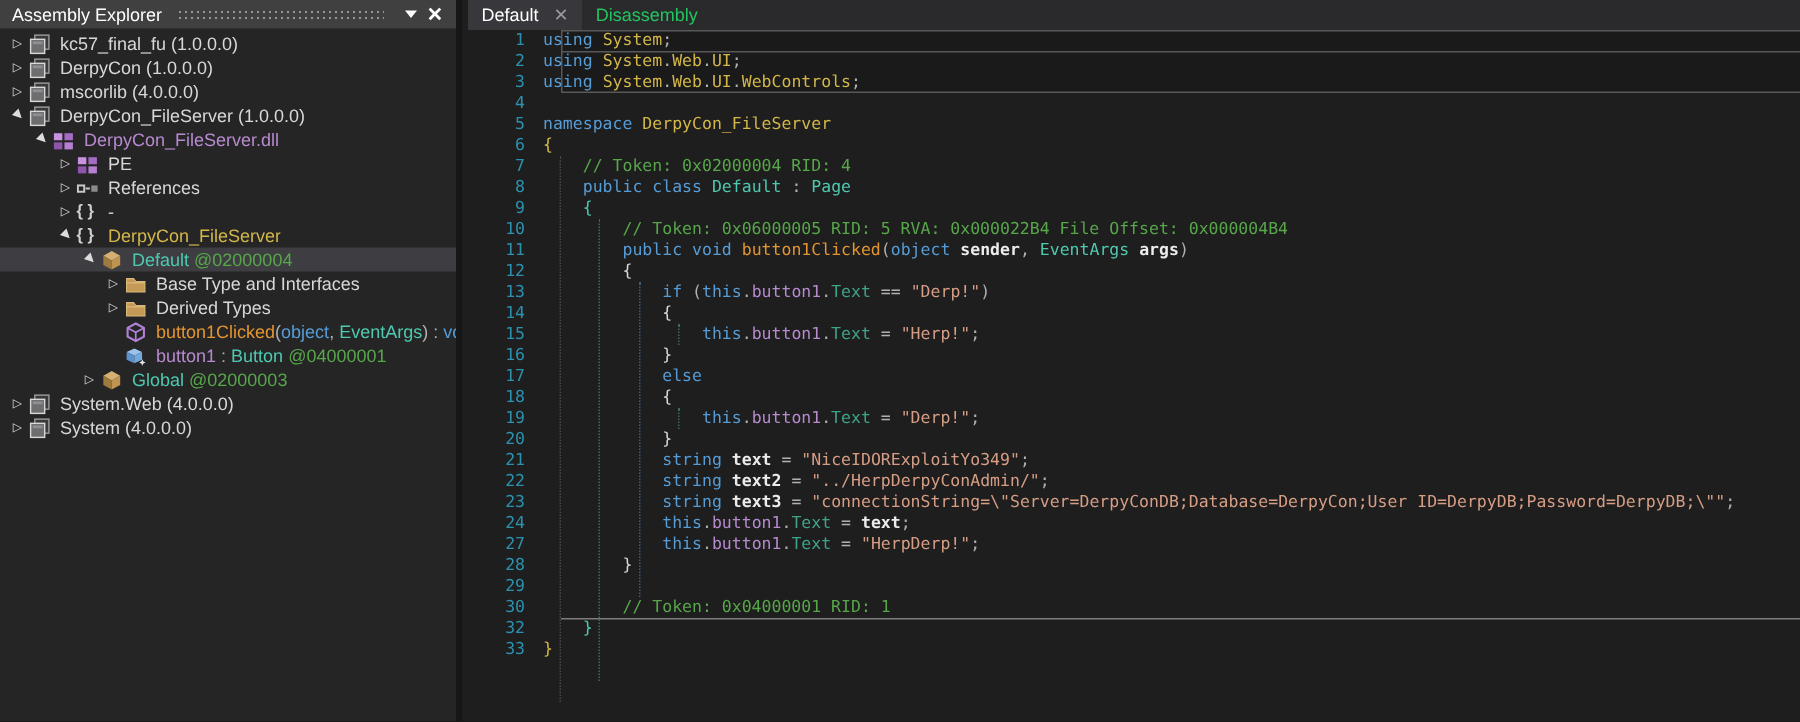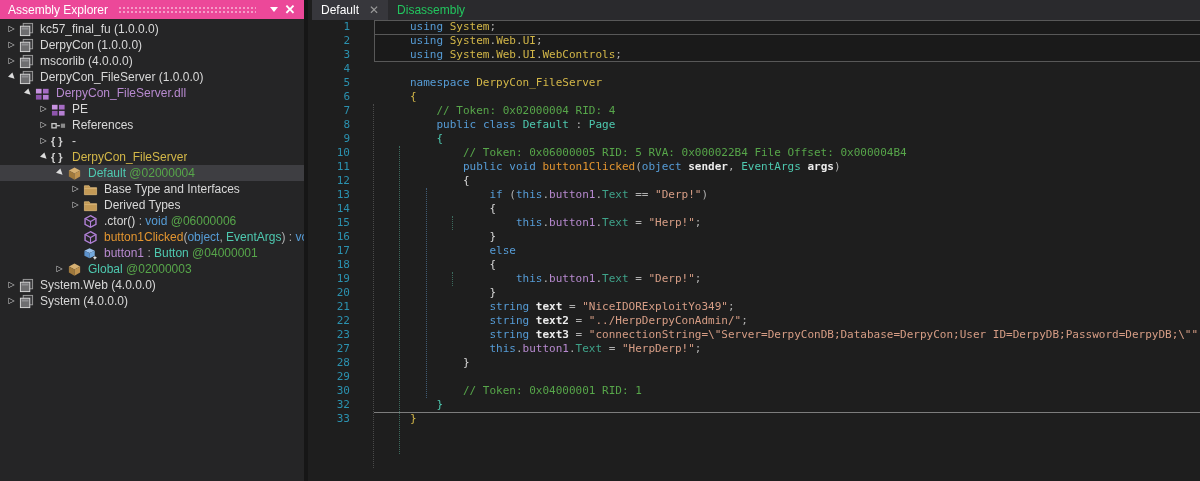--- a/index.html
+++ b/index.html
@@ -51,31 +51,31 @@
   #tabstrip { height:20px; background:#2a2a2d; display:flex; align-items:stretch; font-size:12px; }
   .tab { display:flex; align-items:center; padding:0 9px; color:#22c55e; }
   .tab.active { background:#37373c; color:#ffffff; }
   .tab .tab-close { margin-left:10px; color:#9a9a9a; font-size:12px; line-height:12px; }
   #codearea {
     position:absolute; left:0; top:20px; right:0; bottom:0; overflow:hidden;
     font-family:"DejaVu Sans Mono", monospace; font-size:11px;
   }
   .cline { height:14px; line-height:14px; display:flex; white-space:pre; position:relative; z-index:2; }
   .gut { flex:none; width:50px; text-align:right; padding-right:12px; }
-  .ctext { flex:1; overflow:hidden;margin-left:48px; }
+  .ctext { flex:1; overflow:hidden; }
   .tok-pm { font-weight:bold; }
   
   .ov { position:absolute; pointer-events:none; z-index:1; }
   #ov-using-band { left:62px; right:0; top:0; height:42px; background:#1a1a1a;
      border:1px solid #585858; border-right:none; }
   #ov-using-div { left:62px; right:0; top:14px; height:0; border-top:1px solid #585858; }
   #ov-rule28 { left:62px; right:0; top:392px; height:0; border-top:1px solid #7d7d7d; }
   .guide { width:0; border-left:1px dotted #4a4a4a; }
 </style>
-<style>.tok-kw{color:#569CD6}.tok-ns{color:#D3B748}.tok-ty{color:#4EC9B0}.tok-pp{color:#3FA38A}.tok-me{color:#E39530}.tok-fi{color:#B88AD0}.tok-st{color:#D69D85}.tok-co{color:#57A64A}.tok-pu{color:#B0B0B0}.tok-pl{color:#D8D8D8}.tok-pm{color:#ECECEC}.tok-ln{color:#2B91AF}#explorer-header{background:#ec4899}</style></head>
+<style>.tok-kw{color:#569CD6}.tok-ns{color:#D3B748}.tok-ty{color:#4EC9B0}.tok-pp{color:#3FA38A}.tok-me{color:#E39530}.tok-fi{color:#B88AD0}.tok-st{color:#D69D85}.tok-co{color:#57A64A}.tok-pu{color:#B0B0B0}.tok-pl{color:#D8D8D8}.tok-pm{color:#ECECEC}.tok-ln{color:#2B91AF}#explorer-header{background:#404040}</style></head>
 <body>
 
 <div id="app">
 
   <div id="explorer">
     <div id="explorer-header">
       <span>Assembly Explorer</span>
       <span id="explorer-dots"></span>
       <span class="hdr-btn">
           <span id="hdr-caret"></span>
@@ -207,31 +207,20 @@
         <div class="trow">
           <span class="t-ind" style="width: 68px;"></span>
           <span class="expander">▷</span>
           <span class="ticon">
             <svg viewBox="0 0 16 16">
               <path d="M1.5 4 h5 l1.4 2 h6.6 v7.5 h-13 z" fill="#c49a56" stroke="#dcb87a" stroke-width="0.8"></path>
               <path d="M1.5 7 h13" stroke="#dcb87a" stroke-width="0.8"></path>
             </svg>
           </span>
           <span class="tlabel"><span class="tok-pl">Derived Types</span></span>
-        </div>
-        <div class="trow">
-          <span class="t-ind" style="width: 68px;"></span>
-          <span class="expander"></span>
-          <span class="ticon">
-            <svg viewBox="0 0 16 16">
-              <polygon points="8,1.8 13.8,4.9 13.8,11.1 8,14.2 2.2,11.1 2.2,4.9" fill="none" stroke="#b180d7" stroke-width="1.5"></polygon>
-              <path d="M2.2 4.9 L8 8 L13.8 4.9 M8 8 V14.2" fill="none" stroke="#b180d7" stroke-width="1.2"></path>
-            </svg>
-          </span>
-          <span class="tlabel"><span class="tok-pl">.ctor()</span><span class="tok-pu"> : </span><span class="tok-kw">void</span><span class="tok-co"> @06000006</span></span>
         </div>
         <div class="trow">
           <span class="t-ind" style="width: 68px;"></span>
           <span class="expander"></span>
           <span class="ticon">
             <svg viewBox="0 0 16 16">
               <polygon points="8,1.8 13.8,4.9 13.8,11.1 8,14.2 2.2,11.1 2.2,4.9" fill="none" stroke="#b180d7" stroke-width="1.5"></polygon>
               <path d="M2.2 4.9 L8 8 L13.8 4.9 M8 8 V14.2" fill="none" stroke="#b180d7" stroke-width="1.2"></path>
             </svg>
           </span>
@@ -328,20 +317,21 @@
           <div class="cline"><span class="gut tok-ln">14</span><span class="ctext"><span class="tok-pl">            {</span></span></div>
           <div class="cline"><span class="gut tok-ln">15</span><span class="ctext"><span class="tok-pl">                </span><span class="tok-kw">this</span><span class="tok-pu">.</span><span class="tok-fi">button1</span><span class="tok-pu">.</span><span class="tok-pp">Text</span><span class="tok-pu"> = </span><span class="tok-st">"Herp!"</span><span class="tok-pu">;</span></span></div>
           <div class="cline"><span class="gut tok-ln">16</span><span class="ctext"><span class="tok-pl">            }</span></span></div>
           <div class="cline"><span class="gut tok-ln">17</span><span class="ctext"><span class="tok-pl">            </span><span class="tok-kw">else</span></span></div>
           <div class="cline"><span class="gut tok-ln">18</span><span class="ctext"><span class="tok-pl">            {</span></span></div>
           <div class="cline"><span class="gut tok-ln">19</span><span class="ctext"><span class="tok-pl">                </span><span class="tok-kw">this</span><span class="tok-pu">.</span><span class="tok-fi">button1</span><span class="tok-pu">.</span><span class="tok-pp">Text</span><span class="tok-pu"> = </span><span class="tok-st">"Derp!"</span><span class="tok-pu">;</span></span></div>
           <div class="cline"><span class="gut tok-ln">20</span><span class="ctext"><span class="tok-pl">            }</span></span></div>
           <div class="cline"><span class="gut tok-ln">21</span><span class="ctext"><span class="tok-pl">            </span><span class="tok-kw">string</span><span class="tok-pm"> text </span><span class="tok-pu">= </span><span class="tok-st">"NiceIDORExploitYo349"</span><span class="tok-pu">;</span></span></div>
           <div class="cline"><span class="gut tok-ln">22</span><span class="ctext"><span class="tok-pl">            </span><span class="tok-kw">string</span><span class="tok-pm"> text2 </span><span class="tok-pu">= </span><span class="tok-st">"../HerpDerpyConAdmin/"</span><span class="tok-pu">;</span></span></div>
           <div class="cline"><span class="gut tok-ln">23</span><span class="ctext"><span class="tok-pl">            </span><span class="tok-kw">string</span><span class="tok-pm"> text3 </span><span class="tok-pu">= </span><span class="tok-st">"connectionString=\"Server=DerpyConDB;Database=DerpyCon;User ID=DerpyDB;Password=DerpyDB;\""</span><span class="tok-pu">;</span></span></div>
+          <div class="cline"><span class="gut tok-ln">24</span><span class="ctext"><span class="tok-pl">            </span><span class="tok-kw">this</span><span class="tok-pu">.</span><span class="tok-fi">button1</span><span class="tok-pu">.</span><span class="tok-pp">Text</span><span class="tok-pu"> = </span><span class="tok-pm">text</span><span class="tok-pu">;</span></span></div>
           <div class="cline"><span class="gut tok-ln">27</span><span class="ctext"><span class="tok-pl">            </span><span class="tok-kw">this</span><span class="tok-pu">.</span><span class="tok-fi">button1</span><span class="tok-pu">.</span><span class="tok-pp">Text</span><span class="tok-pu"> = </span><span class="tok-st">"HerpDerp!"</span><span class="tok-pu">;</span></span></div>
           <div class="cline"><span class="gut tok-ln">28</span><span class="ctext"><span class="tok-pl">        }</span></span></div>
           <div class="cline"><span class="gut tok-ln">29</span><span class="ctext"></span></div>
           <div class="cline"><span class="gut tok-ln">30</span><span class="ctext"><span class="tok-pl">        </span><span class="tok-co">// Token: 0x04000001 RID: 1</span></span></div>
           <div class="cline"><span class="gut tok-ln">32</span><span class="ctext"><span class="tok-pl">    </span><span class="tok-ty">}</span></span></div>
           <div class="cline"><span class="gut tok-ln">33</span><span class="ctext"><span class="tok-ns">}</span></span></div>
         </div>
     </div>
   </div>
 

